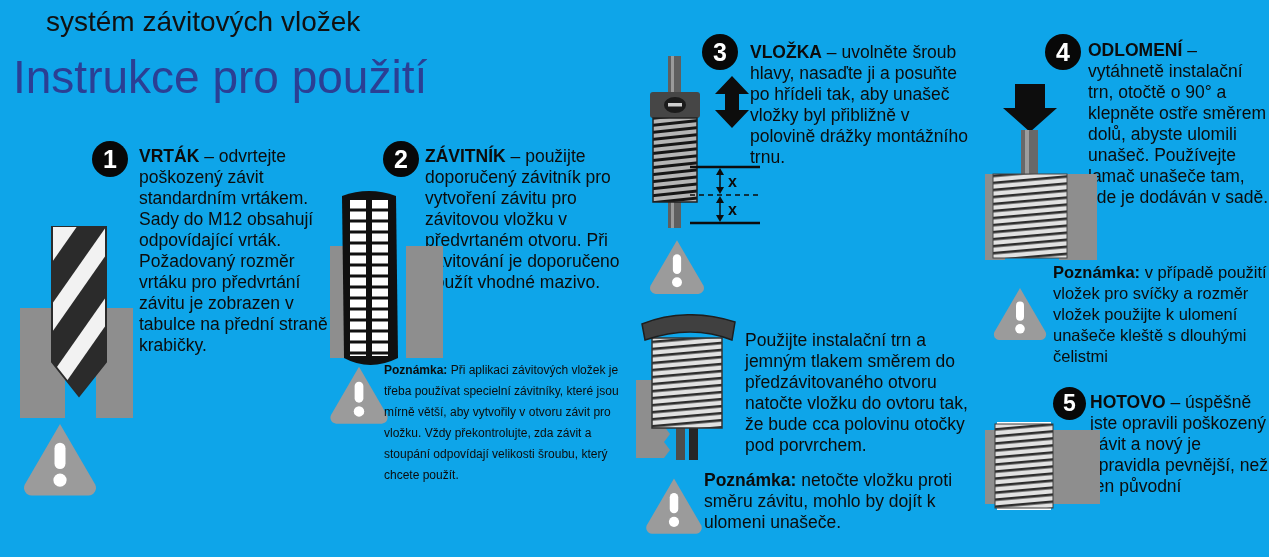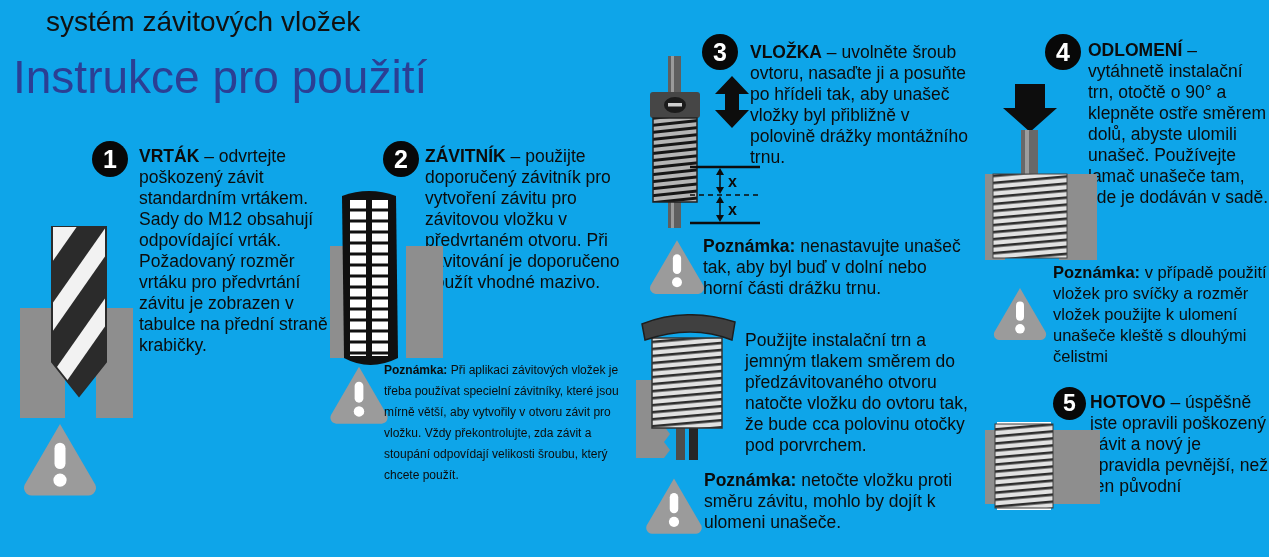--- a/index.html
+++ b/index.html
@@ -104,21 +104,21 @@
   <svg class="warn warn2" viewBox="0 0 80 74">
     <path d="M40 7 L72 62 a7 7 0 0 1 -6 10 H14 a7 7 0 0 1 -6 -10 Z" fill="#9b9b9b"></path>
     <rect x="35" y="24" width="10" height="24" rx="5" fill="#fff"></rect>
     <circle cx="40" cy="58" r="6" fill="#fff"></circle>
   </svg>
   <p class="t n2"><b>Poznámka:</b><span> Při aplikaci závitových vložek je třeba používat specielní závitníky, které jsou mírně větší, aby vytvořily v otvoru závit pro vložku. Vždy překontrolujte, zda závit a stoupání odpovídají velikosti šroubu, který chcete použít.</span></p>
 
   <div class="badge b3">
       <span>3</span>
     </div>
-  <p class="t s3"><b>VLOŽKA</b><span> – uvolněte šroub ovtoru, nasaďte ji a posuňte po hřídeli tak, aby unašeč vložky byl přibližně v polovině drážky montážního trnu.</span></p>
+  <p class="t s3"><b>VLOŽKA</b><span> – uvolněte šroub hlavy, nasaďte ji a posuňte po hřídeli tak, aby unašeč vložky byl přibližně v polovině drážky montážního trnu.</span></p>
 
   <svg class="mandrel" viewBox="0 0 135 172">
     <rect x="40" y="0" width="13" height="172" fill="#5f5f5f"></rect>
     <rect x="43" y="0" width="3" height="172" fill="#9a9a9a"></rect>
     <rect x="22" y="36" width="50" height="26" rx="3" fill="#464646"></rect>
     <ellipse cx="47" cy="49" rx="11" ry="8" fill="#1b1b1b"></ellipse>
     <rect x="40" y="47" width="14" height="3.5" fill="#cfcfcf"></rect>
     <rect x="25" y="62" width="44" height="84" fill="url(#coilDark)" stroke="#222" stroke-width="1.5"></rect>
     <g>
       <polygon points="104,20 121,38 111,38 111,54 121,54 104,72 87,54 97,54 97,38 87,38" fill="#0d0d0d"></polygon>
@@ -136,21 +136,20 @@
     </g>
     <text class="dimtxt" x="100" y="131">x</text>
     <text class="dimtxt" x="100" y="159">x</text>
   </svg>
 
   <svg class="warn warn3" viewBox="0 0 80 74">
     <path d="M40 7 L72 62 a7 7 0 0 1 -6 10 H14 a7 7 0 0 1 -6 -10 Z" fill="#9b9b9b"></path>
     <rect x="35" y="24" width="10" height="24" rx="5" fill="#fff"></rect>
     <circle cx="40" cy="58" r="6" fill="#fff"></circle>
   </svg>
-  <p class="t n3"><b>Poznámka:</b><span> nenastavujte unašeč tak, aby byl buď v dolní nebo horní části drážku trnu.</span></p>
 
   <svg class="insertmid" viewBox="0 0 105 148">
     <path d="M0,66 H28 L34,72 28,80 34,88 28,96 34,104 28,112 34,120 28,128 34,136 28,144 H0 Z" fill="#8e8e8e"></path>
     <rect x="40" y="114" width="9" height="32" fill="#4d4d4d"></rect>
     <rect x="53" y="114" width="9" height="32" fill="#262626"></rect>
     <rect x="16" y="24" width="70" height="90" fill="url(#coil)" stroke="#333" stroke-width="1.5"></rect>
     <path d="M6,10 C35,-2 68,-2 99,8 L96,26 C66,14 38,16 9,26 Z" fill="#404040" stroke="#1e1e1e" stroke-width="1.5"></path>
   </svg>
   <p class="t s3x"><span>Použijte instalační trn a jemným tlakem směrem do předzávitovaného otvoru natočte vložku do ovtoru tak, že bude cca polovinu otočky pod porvrchem.</span></p>
 

